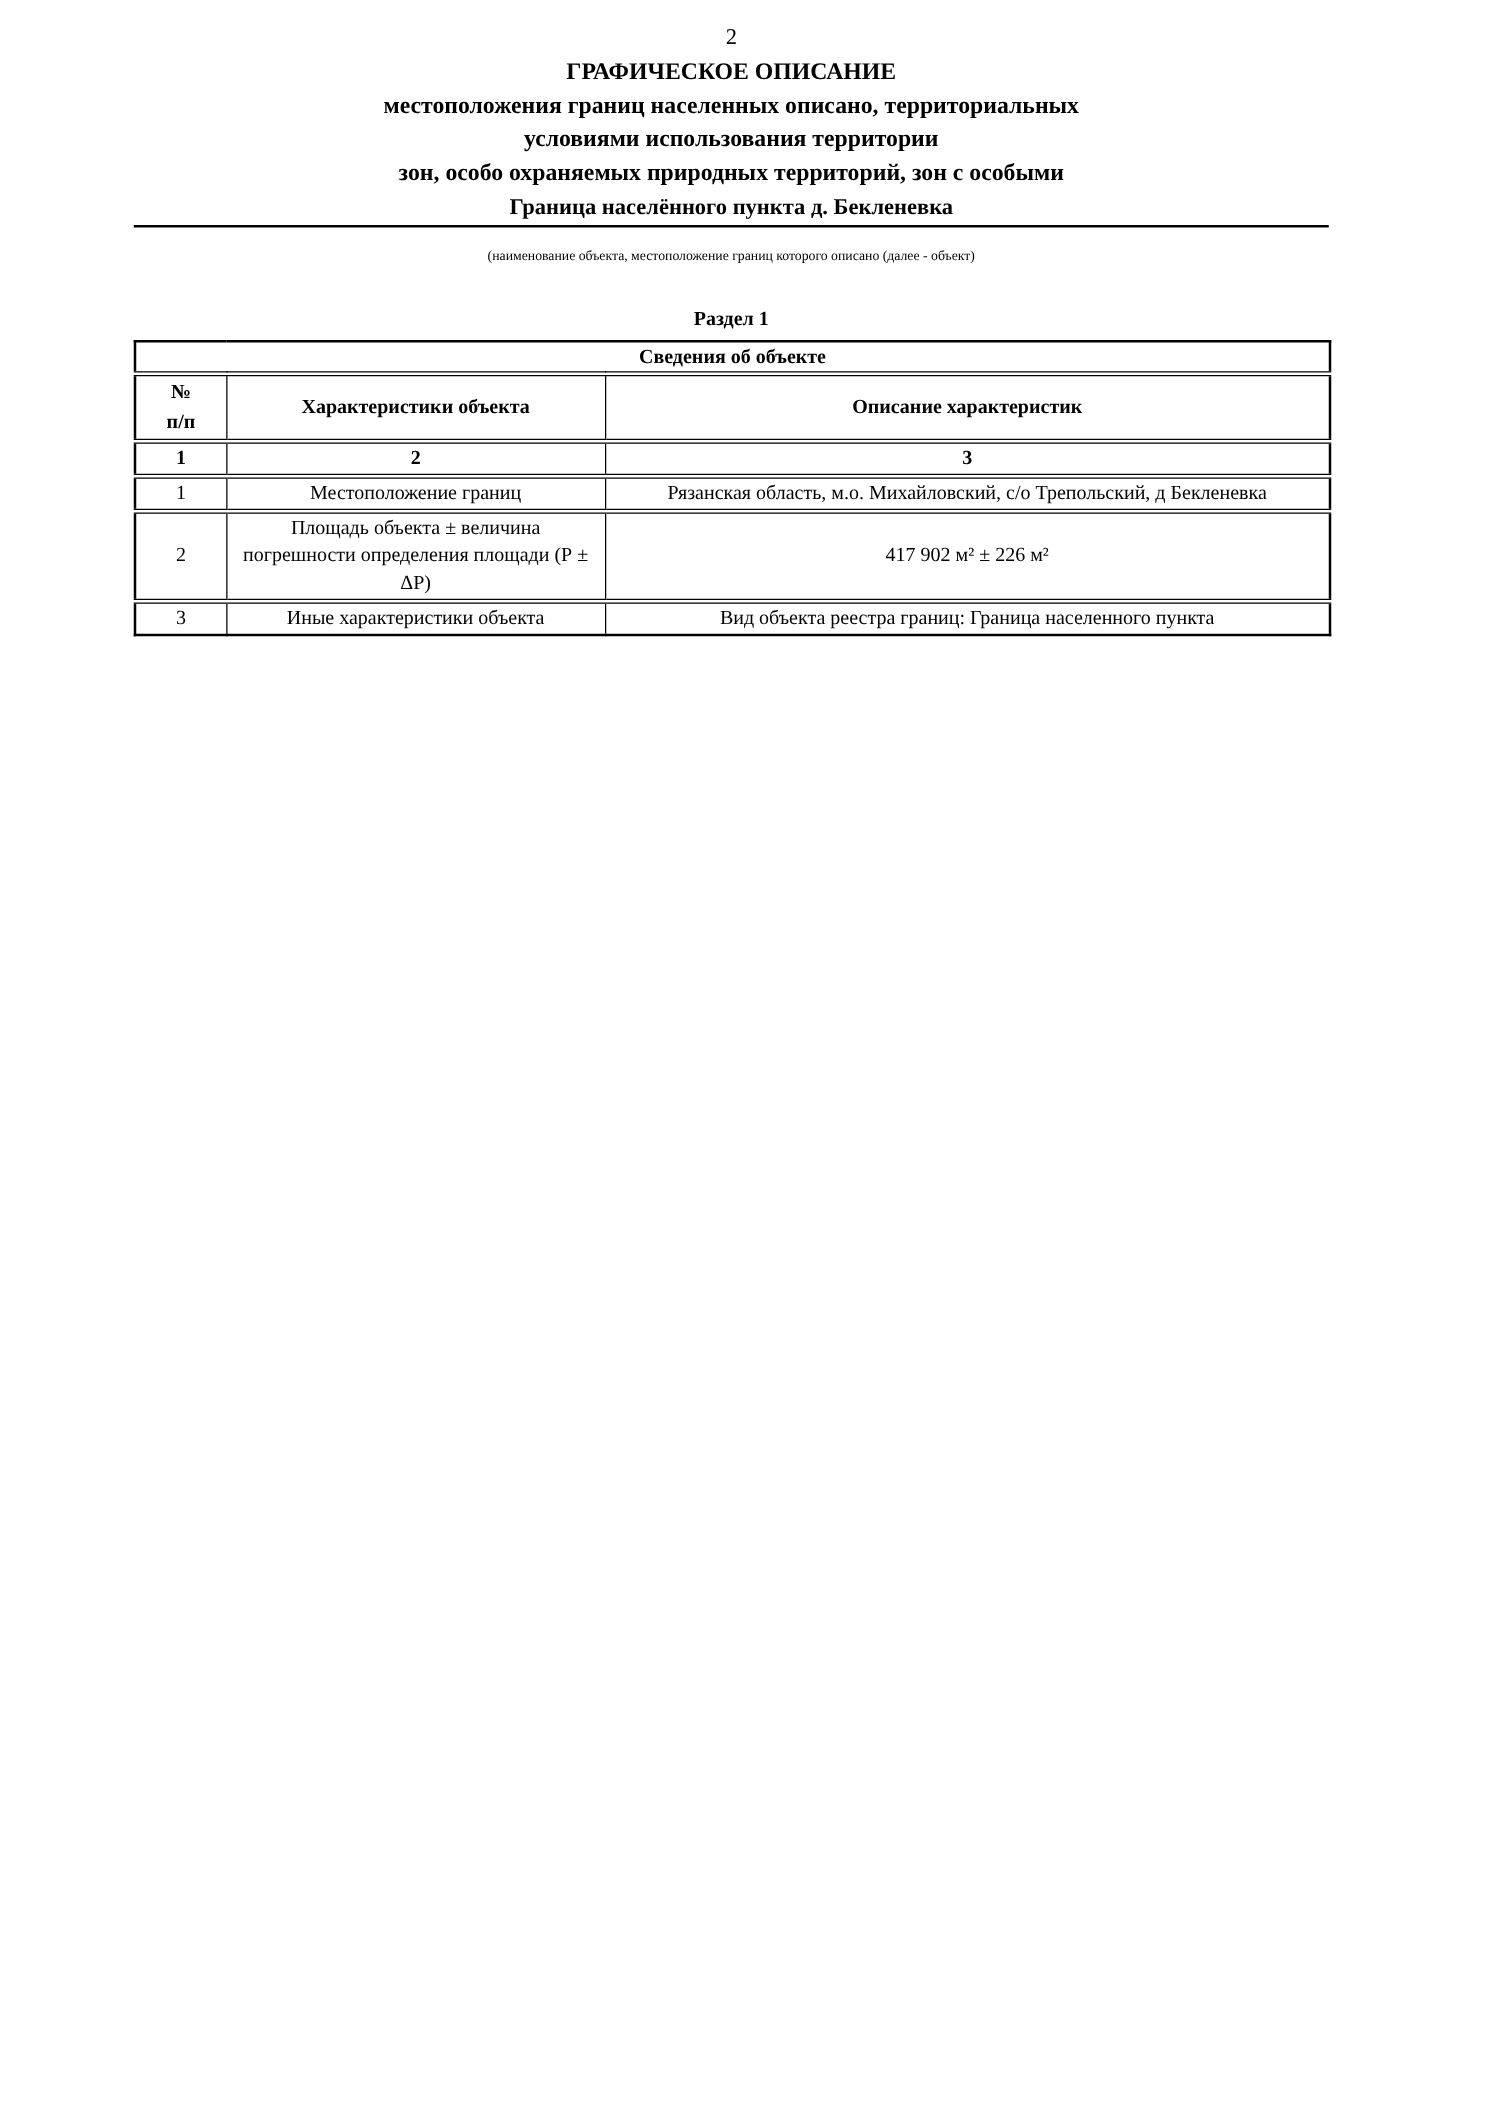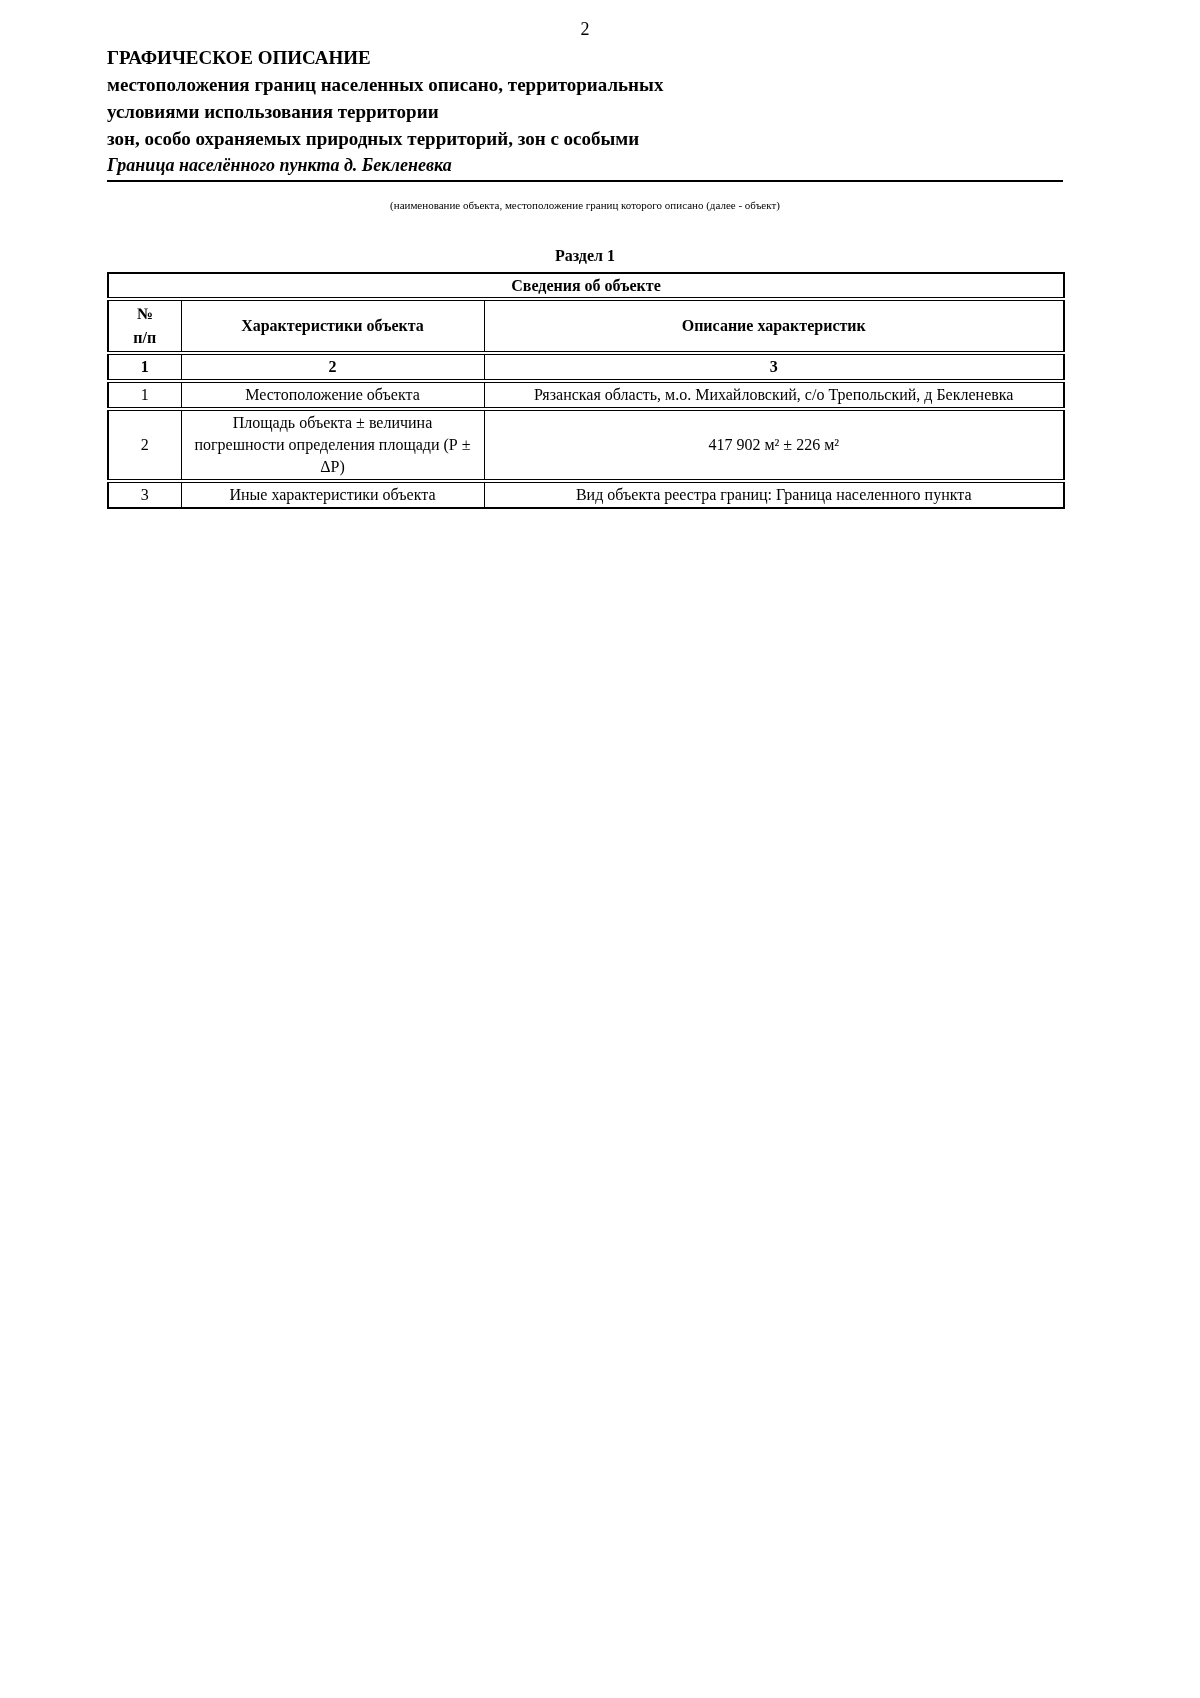--- a/index.html
+++ b/index.html
@@ -21,27 +21,26 @@
     margin-left: 107px;
   }
   .page-num {
     padding-top: 18px;
     text-align: center;
     font-size: 18px;
     line-height: 22px;
   }
   .title-block {
     margin-top: 4px;
-    text-align: left;
+    text-align: center;
     font-weight: bold;
     font-size: 19px;
     line-height: 27px;
   }
   .object-name {
-    font-style: italic;
     font-size: 18px;
   }
   .name-underline {
     margin-top: 1px;
     height: 0;
     border-bottom: 2px solid #000;
   }
   .name-caption {
     margin-top: 16px;
     text-align: center;
@@ -122,21 +121,21 @@
           <td class="c b">Характеристики объекта</td>
           <td class="c b">Описание характеристик</td>
         </tr>
         <tr>
           <td class="c b">1</td>
           <td class="c b">2</td>
           <td class="c b">3</td>
         </tr>
         <tr>
           <td class="c">1</td>
-          <td>Местоположение объекта</td>
+          <td>Местоположение границ</td>
           <td>Рязанская область, м.о. Михайловский, с/о Трепольский, д Бекленевка</td>
         </tr>
         <tr>
           <td class="c">2</td>
           <td>Площадь объекта ± величина погрешности определения площади (Р ± ΔР)</td>
           <td class="c">417 902 м² ± 226 м²</td>
         </tr>
         <tr>
           <td class="c">3</td>
           <td>Иные характеристики объекта</td>

